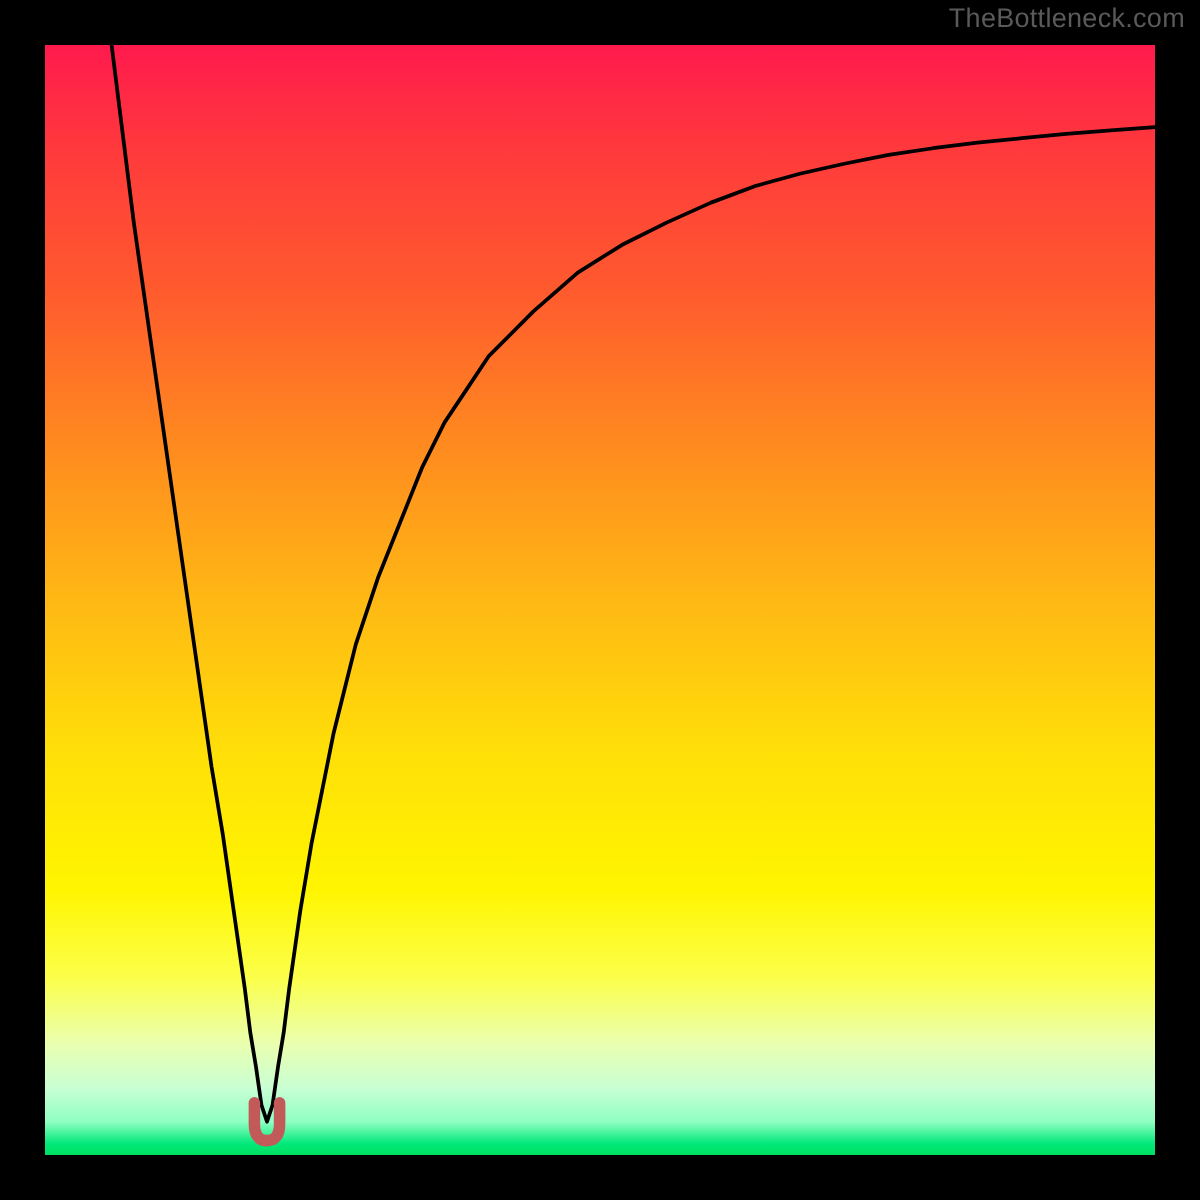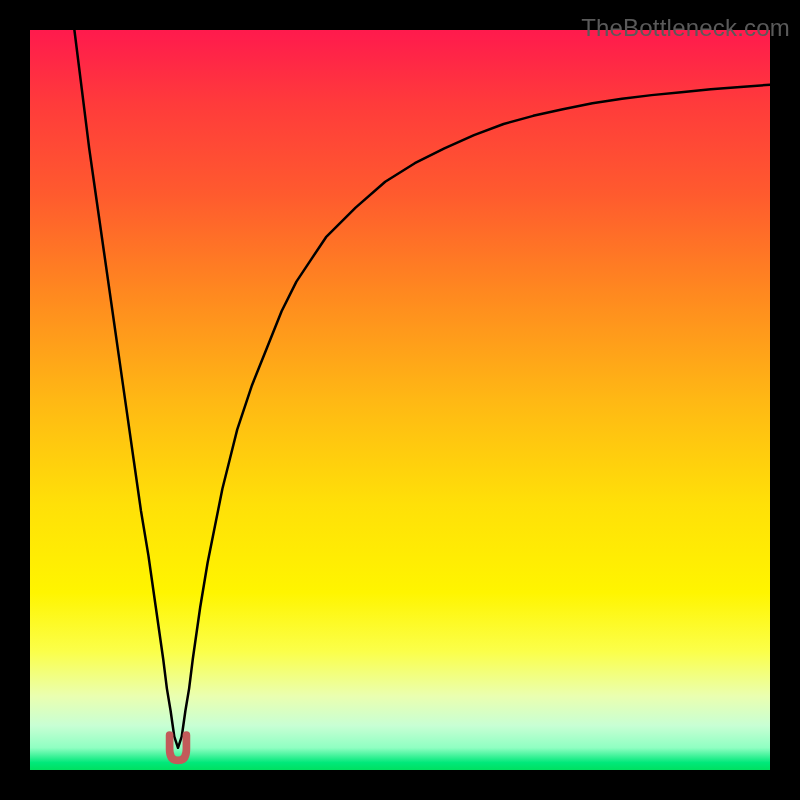--- a/index.html
+++ b/index.html
@@ -43,24 +43,24 @@
   svg.curve-layer {
     position: absolute;
     left: 30px;
     top: 30px;
     width: 740px;
     height: 740px;
     overflow: visible;
   }
   .watermark {
     position: absolute;
-    top: 14px;
+    top: 2px;
     right: 10px;
     color: #5a5a5a;
-    font-size: 24px;
+    font-size: 18px;
     letter-spacing: 0.2px;
     user-select: none;
   }
 </style>
 </head>
 <body>
 
 <div class="frame">
   <div class="plot-bg"></div>
 

